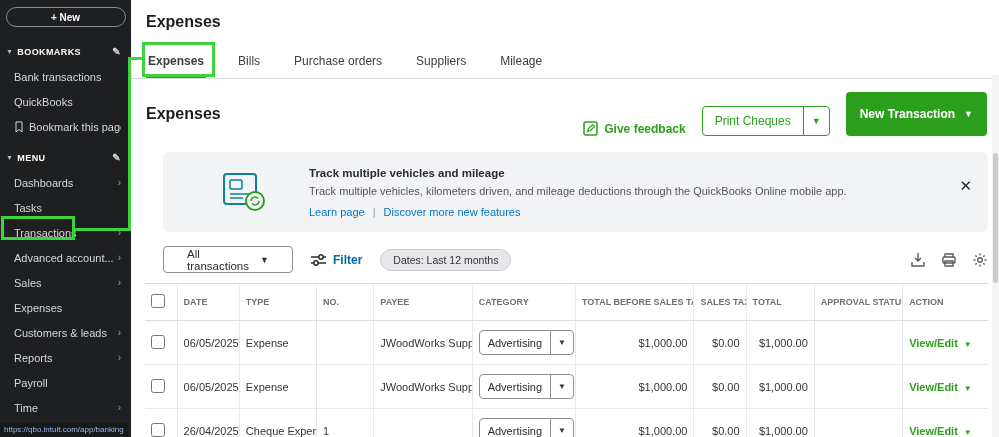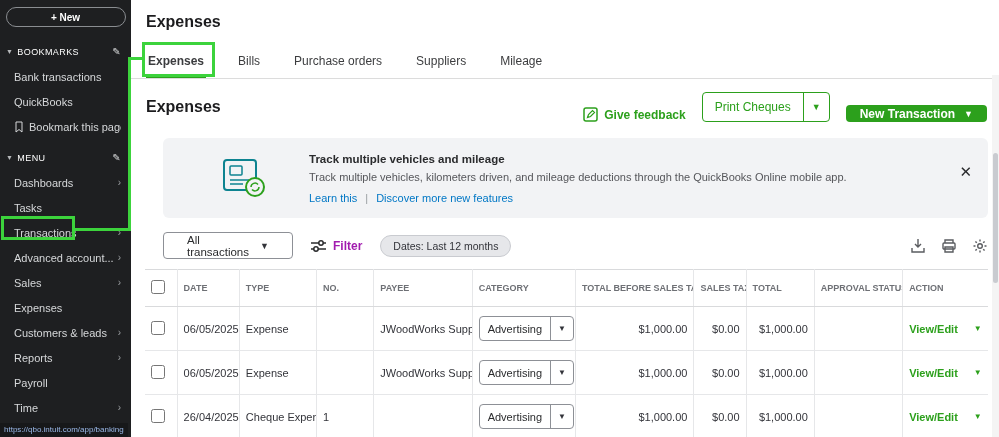--- a/index.html
+++ b/index.html
@@ -6,21 +6,21 @@
   html,body { width: 999px; height: 437px; overflow: hidden; }
   body { font-family: "Liberation Sans", sans-serif; background: #fff; position: relative; }
 
   .app { display: flex; width: 100%; height: 100%; }
 
   
   .sidebar { width: 131px; flex-shrink: 0; background: #1e1f21; color: #d6d8da; position: relative; }
   .new-btn { margin: 7px auto 12px; width: 120px; height: 20px; border: 1px solid #8a8d91; border-radius: 10px;
              display: flex; align-items: center; justify-content: center; color: #fff; font-size: 10px; font-weight: bold;
              background: transparent; cursor: pointer; }
-  .side-section-header { display: flex; align-items: center; padding: 7px 10px 7px 6px; font-size: 9px; font-weight: normal;
+  .side-section-header { display: flex; align-items: center; padding: 7px 10px 7px 6px; font-size: 9px; font-weight: bold;
              letter-spacing: .4px; color: #fff; }
   .side-section-header .chev { margin-right: 4px; font-size: 7px; color: #b6b8bb; }
   .side-section-header .spacer { flex: 1; }
   .pencil-icon { color: #d9dadc; font-size: 10px; }
   .side-item { padding: 0 10px 0 14px; height: 25px; font-size: 11px; color: #d6d8da; display: flex; align-items: center; gap: 5px; cursor: pointer; }
   .side-item .label { flex: 1; white-space: nowrap; overflow: hidden; }
   .chev-r { color: #9a9da1; font-size: 10px; }
   .status-url { position: absolute; left: 0; bottom: 0; background: #17181a; color: #9ab8e8; font-size: 8px; padding: 2px 4px 3px; white-space: nowrap; }
 
   
@@ -31,58 +31,58 @@
   .tab { font-size: 12px; color: #3c3d3f; padding: 8px 2px 10px; cursor: pointer; }
   .tab.active { font-weight: bold; box-shadow: inset 0 -3px 0 #2ca01c; }
 
   .section-header { display: flex; align-items: center; padding: 13px 12px 10px 15px; }
   .section-title { font-size: 16px; font-weight: bold; color: #1c1c1e; }
   .header-actions { margin-left: auto; display: flex; align-items: flex-end; gap: 16px; }
   .feedback-link { color: #2ca01c; font-size: 12px; font-weight: bold; display: flex; align-items: center; gap: 6px; cursor: pointer; }
   .print-btn { display: flex; border: 1.5px solid #2ca01c; border-radius: 4px; overflow: hidden; height: 30px; background: #fff; cursor: pointer; }
   .print-main { padding: 0 12px; color: #2ca01c; font-weight: normal; font-size: 12px; display: flex; align-items: center; }
   .print-split { width: 26px; border-left: 1.5px solid #2ca01c; display: flex; align-items: center; justify-content: center; color: #2ca01c; font-size: 9px; }
-  .new-trans-btn { background: #2ca01c; color: #fff; font-weight: bold; font-size: 12px; height: 17px; border: none;
+  .new-trans-btn { background: #2ca01c; color: #fff; font-weight: bold; font-size: 12px; height: 44px; border: none;
                    border-radius: 4px; display: flex; align-items: center; gap: 9px; padding: 0 14px; cursor: pointer; }
   .new-trans-btn .chev-d { font-size: 9px; }
 
   
   .banner { margin: 6px 11px 0 32px; background: #f2f3f5; border-radius: 6px; display: flex; align-items: center;
             padding: 12px 16px; position: relative; min-height: 80px; }
   .banner-illustration { width: 130px; display: flex; justify-content: center; flex-shrink: 0; }
   .banner-title { font-size: 11.5px; font-weight: bold; color: #2a2b2d; }
   .banner-desc { font-size: 11px; color: #55565a; margin-top: 6px; }
   .banner-links { margin-top: 9px; font-size: 11px; display: flex; align-items: center; gap: 8px; }
   .banner-link { color: #0077c5; cursor: pointer; }
   .banner-sep { color: #9a9da1; }
   .banner-close { position: absolute; right: 16px; top: 26px; font-size: 15px; color: #2a2b2d; cursor: pointer; line-height: 1; }
 
   
   .filter-row { display: flex; align-items: center; margin: 14px 11px 0 32px; gap: 18px; }
   .trans-select { width: 130px; height: 27px; border: 1px solid #8d9096; border-radius: 4px; display: flex; align-items: center;
                   justify-content: space-between; padding: 0 23px; font-size: 11.5px; color: #2a2b2d; cursor: pointer; background: #fff; }
   .trans-select .chev-d { font-size: 9px; color: #33343a; }
-  .filter-btn { display: flex; align-items: center; gap: 7px; font-size: 12px; font-weight: bold; color: #a21caf; cursor: pointer; background: none; border: none; }
+  .filter-btn { display: flex; align-items: center; gap: 7px; font-size: 12px; font-weight: bold; color: #0369a1; cursor: pointer; background: none; border: none; }
   .dates-chip { background: #e6e7ea; border: 1px solid #c9cbd0; border-radius: 13px; padding: 4px 12px; font-size: 10.5px; color: #33343a; cursor: pointer; }
   .right-icons { margin-left: auto; display: flex; align-items: center; gap: 15px; }
   .right-icons svg { cursor: pointer; }
 
   
   table.tx { margin: 10px 11px 0 14px; width: calc(100% - 25px); border-collapse: collapse; table-layout: fixed; }
   .tx th { font-size: 9px; color: #6e7075; font-weight: bold; text-align: left; padding: 10px 6px;
            border-top: 1px solid #d9dadc; border-bottom: 1px solid #d9dadc; border-right: 1px solid #e6e7e9; white-space: nowrap; overflow: hidden; }
   .tx td { font-size: 11px; color: #33343a; padding: 9px 6px; border-bottom: 1px solid #e6e7e9; border-right: 1px solid #e6e7e9;
            white-space: nowrap; overflow: hidden; height: 35px; }
   .tx th:last-child, .tx td:last-child { border-right: none; }
   .tx .num { text-align: right; }
   .tx input[type=checkbox] { width: 14px; height: 14px; cursor: pointer; }
   .cat-select { display: inline-flex; align-items: center; border: 1px solid #8d9096; border-radius: 4px; height: 25px; background: #fff; cursor: pointer; }
   .cat-main { padding: 0 8px; font-size: 11px; color: #2a2b2d; }
   .cat-chev { width: 23px; align-self: stretch; border-left: 1px solid #8d9096; display: flex; align-items: center; justify-content: center; font-size: 8px; color: #33343a; }
-  .view-edit { color: #2ca01c; font-weight: bold; font-size: 11px; display: inline-flex; align-items: center; gap: 16px; cursor: pointer; }
+  .view-edit { color: #2ca01c; font-weight: bold; font-size: 11px; display: inline-flex; align-items: flex-end; gap: 6px; cursor: pointer; }
   .view-edit .chev-d { font-size: 8px; }
 
   
   .ann-box { position: absolute; border: 3px solid #3cd33c; z-index: 60; pointer-events: none; }
   .ann-line { position: absolute; background: #3cd33c; z-index: 60; pointer-events: none; }
 
   
   .scrollbar-track { position: absolute; right: 0; top: 75px; bottom: 0; width: 7px; background: #f4f4f4; }
   .scrollbar-thumb { position: absolute; right: 1px; top: 78px; width: 5px; height: 130px; background: #c9cbd0; border-radius: 3px; }
 </style>
@@ -203,21 +203,21 @@
           <line x1="9" y1="24" x2="28" y2="24" stroke="#0d8390" stroke-width="1.5"></line>
           <line x1="9" y1="28" x2="22" y2="28" stroke="#0d8390" stroke-width="1.5"></line>
           <circle cx="34" cy="31" r="9" fill="#f2f3f5" stroke="#2ca01c" stroke-width="2"></circle>
           <path d="M30 31a4 4 0 0 1 7-2.5M38 31a4 4 0 0 1-7 2.5" fill="none" stroke="#2ca01c" stroke-width="1.5"></path>
         </svg>
       </div>
       <div class="banner-text">
         <div class="banner-title">Track multiple vehicles and mileage</div>
         <div class="banner-desc">Track multiple vehicles, kilometers driven, and mileage deductions through the QuickBooks Online mobile app.</div>
         <div class="banner-links">
-          <span class="banner-link">Learn this</span>
+          <span class="banner-link">Learn page</span>
           <span class="banner-sep">|</span>
           <span class="banner-link">Discover more new features</span>
         </div>
       </div>
       <div class="banner-close">✕</div>
     </div>
 
     <div class="filter-row">
       <div class="trans-select">
         <span>All transactions</span>

